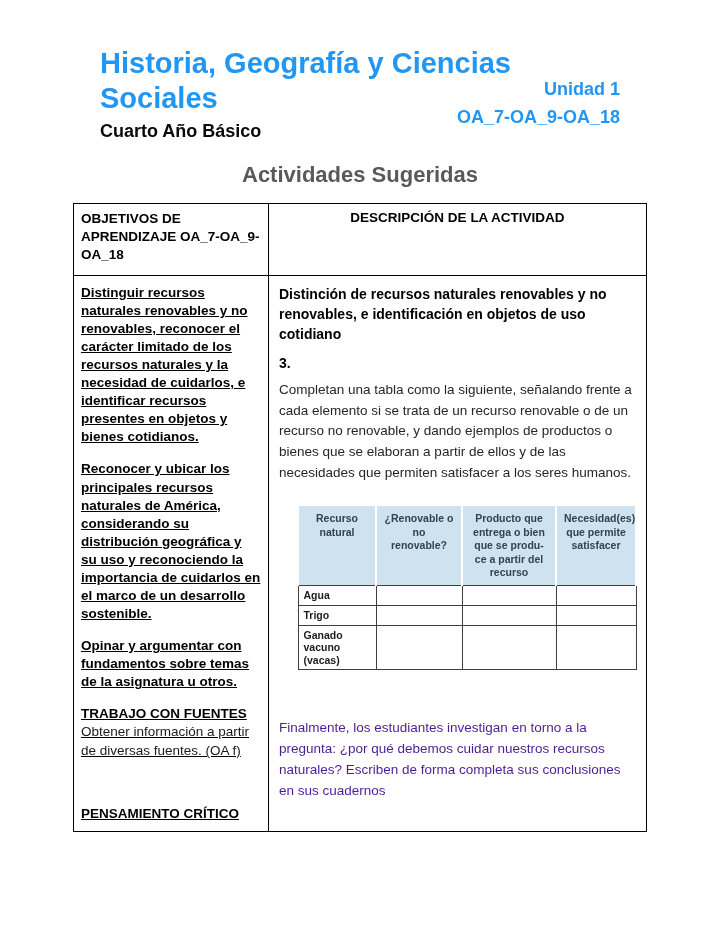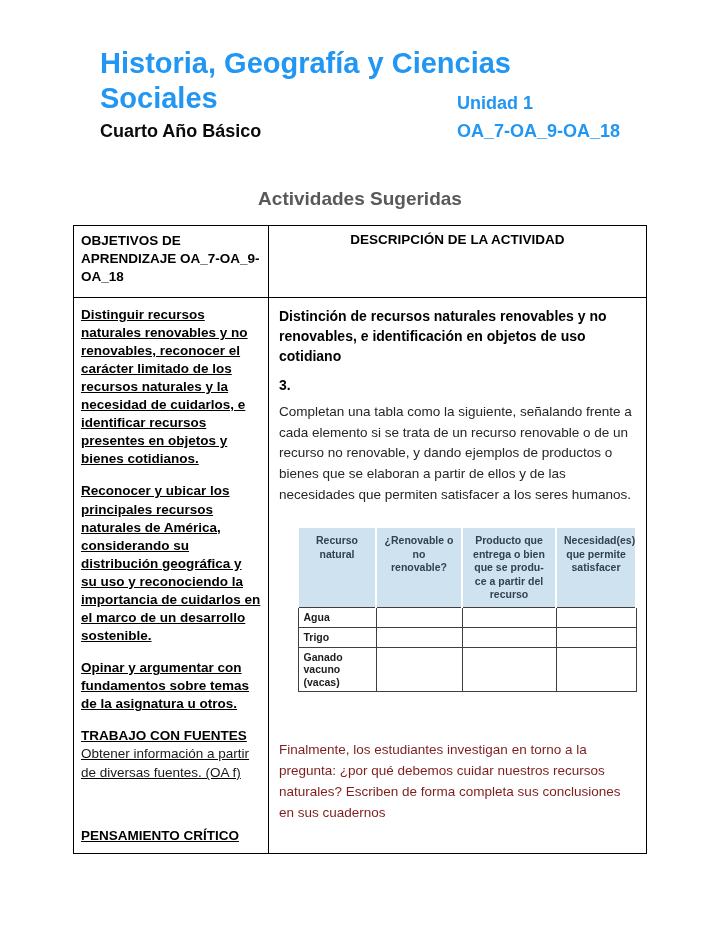--- a/index.html
+++ b/index.html
@@ -12,32 +12,32 @@
   .page { width:720px; height:932px; padding-top:46px; overflow:hidden; position:relative; background:#fff; }
 
   
   .doc-header { position:relative; margin:0 100px; }
   .header-left { width:520px; }
   .doc-title {
     color:var(--accent-blue, #2196F3);
     font-size:29px; font-weight:bold; line-height:1.22;
   }
   .doc-grade { font-size:18px; font-weight:bold; margin-top:4px; color:#0a0a0a; }
-  .header-right { position:absolute; right:0; bottom:0; text-align:left; }
+  .header-right { position:absolute; right:0; bottom:14px; text-align:right; }
   .doc-unit, .doc-oa {
     color:var(--accent-blue, #2196F3);
     font-size:18px; font-weight:bold;
   }
   .doc-oa { margin-top:7px; }
 
   
   .section-title {
-    text-align:center; margin-top:46px;
+    text-align:center; margin-top:20px;
     color:var(--title-gray, #595959);
-    font-size:19px; font-weight:bold;
+    font-size:22px; font-weight:bold;
   }
 
   
   .main-table {
     border-collapse:collapse;
     width:573px; margin:15px auto 12px;
     table-layout:fixed;
     border-radius:9px;
   }
   .main-table th, .main-table td {
@@ -53,21 +53,21 @@
   .objectives-cell { height:545px; padding:8px 7px; font-size:13.5px; line-height:1.34;text-decoration:underline; }
   .objectives-cell p { font-weight:bold; margin-bottom:14px; }
   .fuentes-heading { font-weight:bold; margin-bottom:0; }
   .fuentes-text { font-weight:normal; font-size:13.5px; line-height:1.4; color:#1a1a1a; }
   .critico-heading { font-weight:bold; margin-top:44px; }
 
   .activity-cell { height:545px; padding:8px 10px; font-size:13.5px; }
   .activity-intro { font-weight:bold; font-size:14px; line-height:1.45; margin-bottom:10px; }
   .activity-number { font-weight:bold; font-size:14px; margin-bottom:9px; }
   .activity-paragraph { font-weight:normal; line-height:1.55; color:#262626; }
-  .activity-closing { font-weight:normal; line-height:1.55; color:#7f1d1d; margin-top:48px; }
+  .activity-closing { font-weight:normal; line-height:1.55; color:#4c1d95; margin-top:48px; }
 
   
   .inner-table {
     border-collapse:collapse; margin:20px 0 0 18px;
     width:338px; font-size:10.5px; table-layout:fixed;
   }
   .ic1 { width:78px; } .ic2 { width:86px; } .ic3 { width:94px; } .ic4 { width:80px; }
   .inner-table th {
     background:var(--table-header-bg, #cfe2f0);
     border:2px solid #fff;

